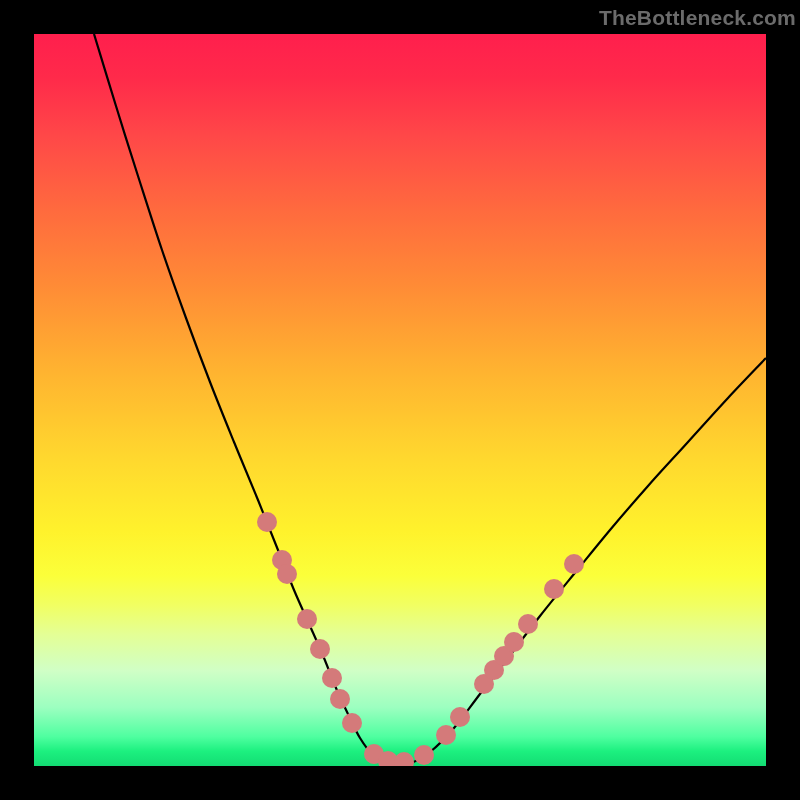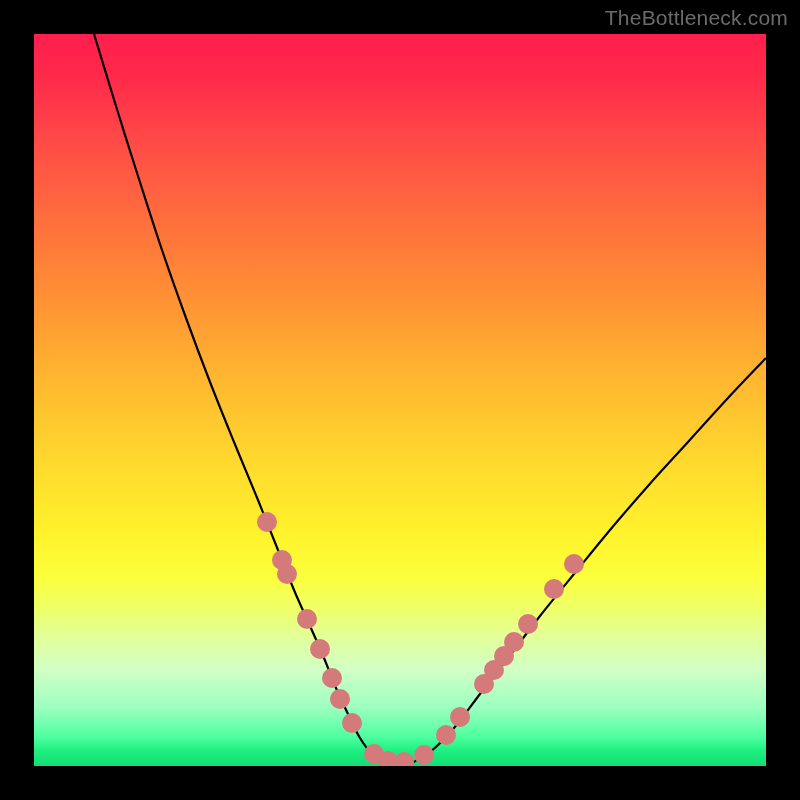--- a/index.html
+++ b/index.html
@@ -47,24 +47,24 @@
       #e4ff95 82%,
       #d0ffc6 87%,
       #9cffc0 92%,
       #4fffa0 96%,
       #1cf07f 98%,
       #13dc73 100%);
   }
   .watermark {
     position: absolute;
     top: 6px;
-    right: 12px;
+    right: 4px;
     color: #6b6b6b;
     font-size: 21px;
-    font-weight: 400;
+    font-weight: 700;
     letter-spacing: 0.2px;
     user-select: none;
   }
   svg.curve {
     position: absolute;
     left: 0;
     top: 0;
     width: 732px;
     height: 732px;
   }

